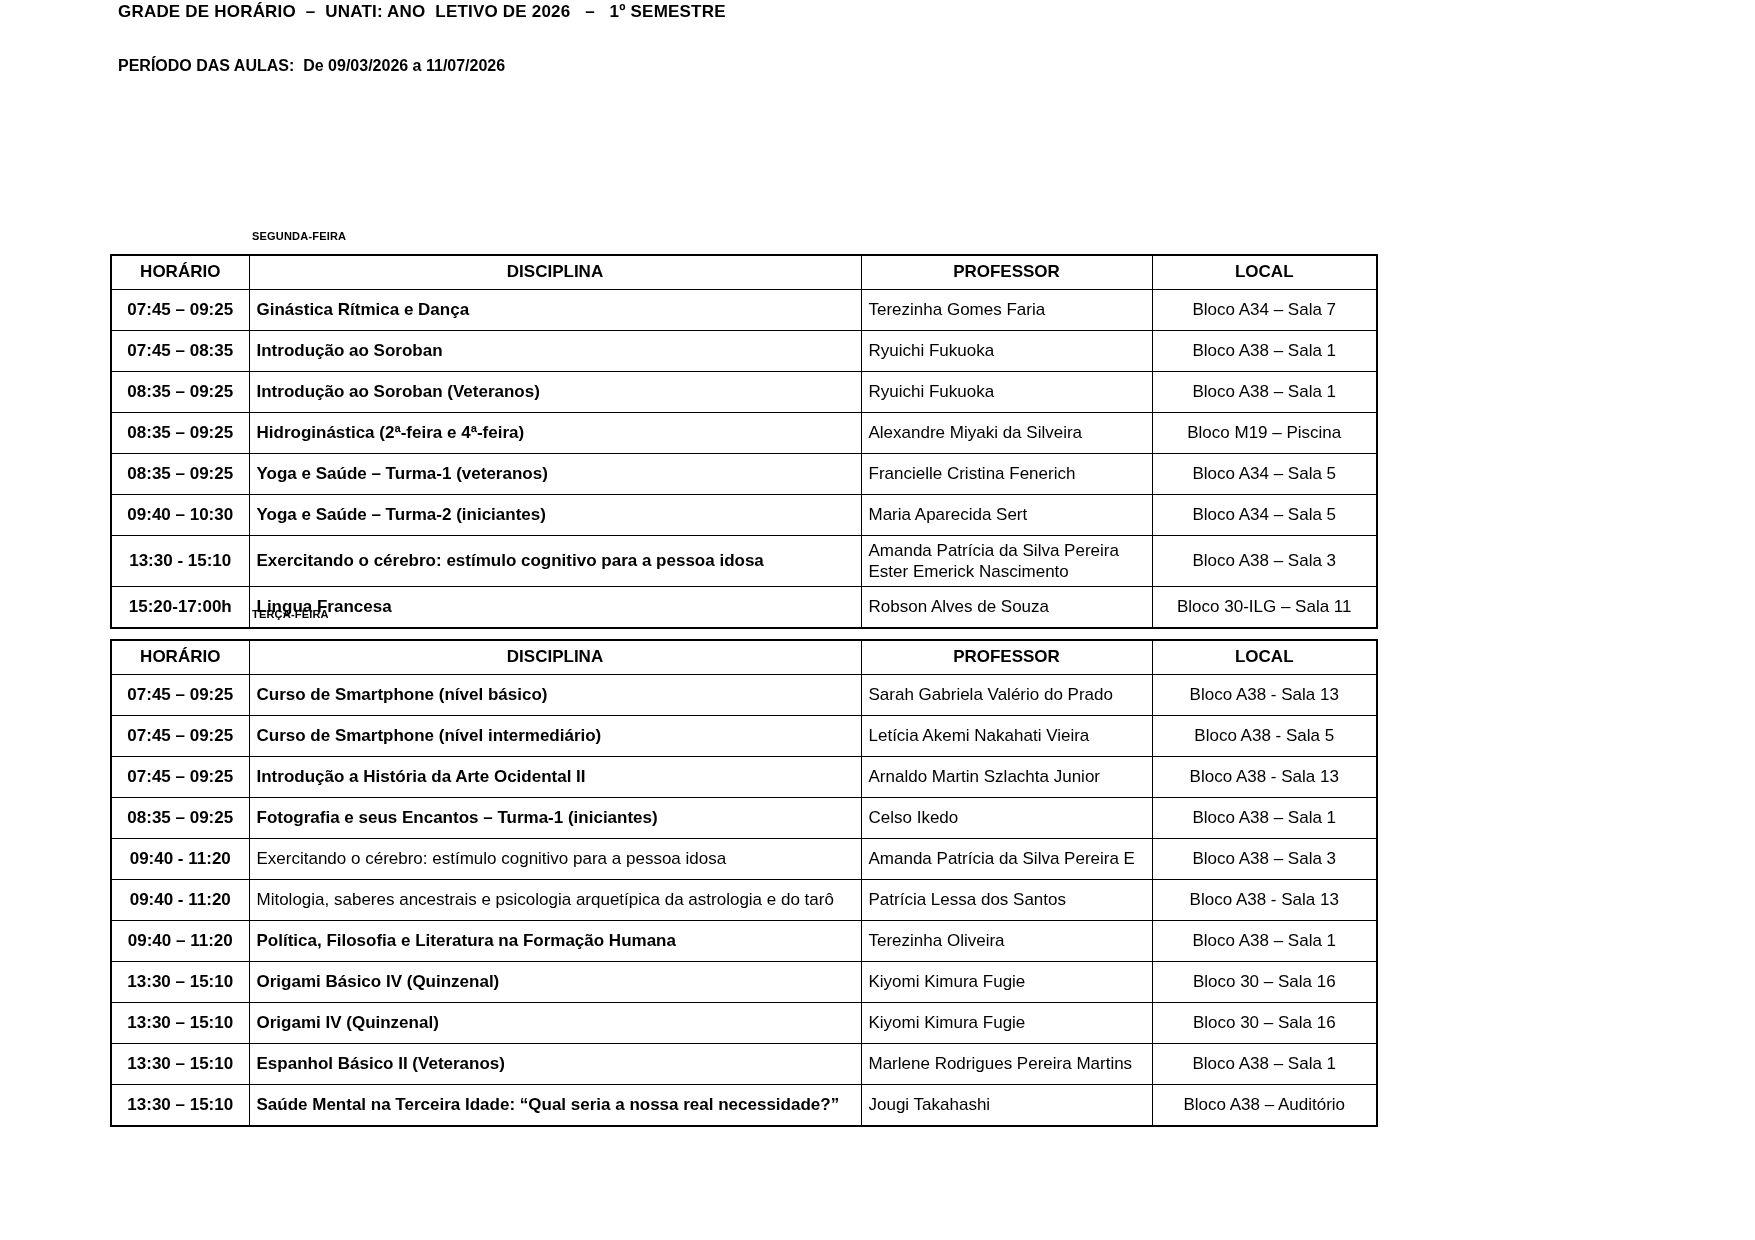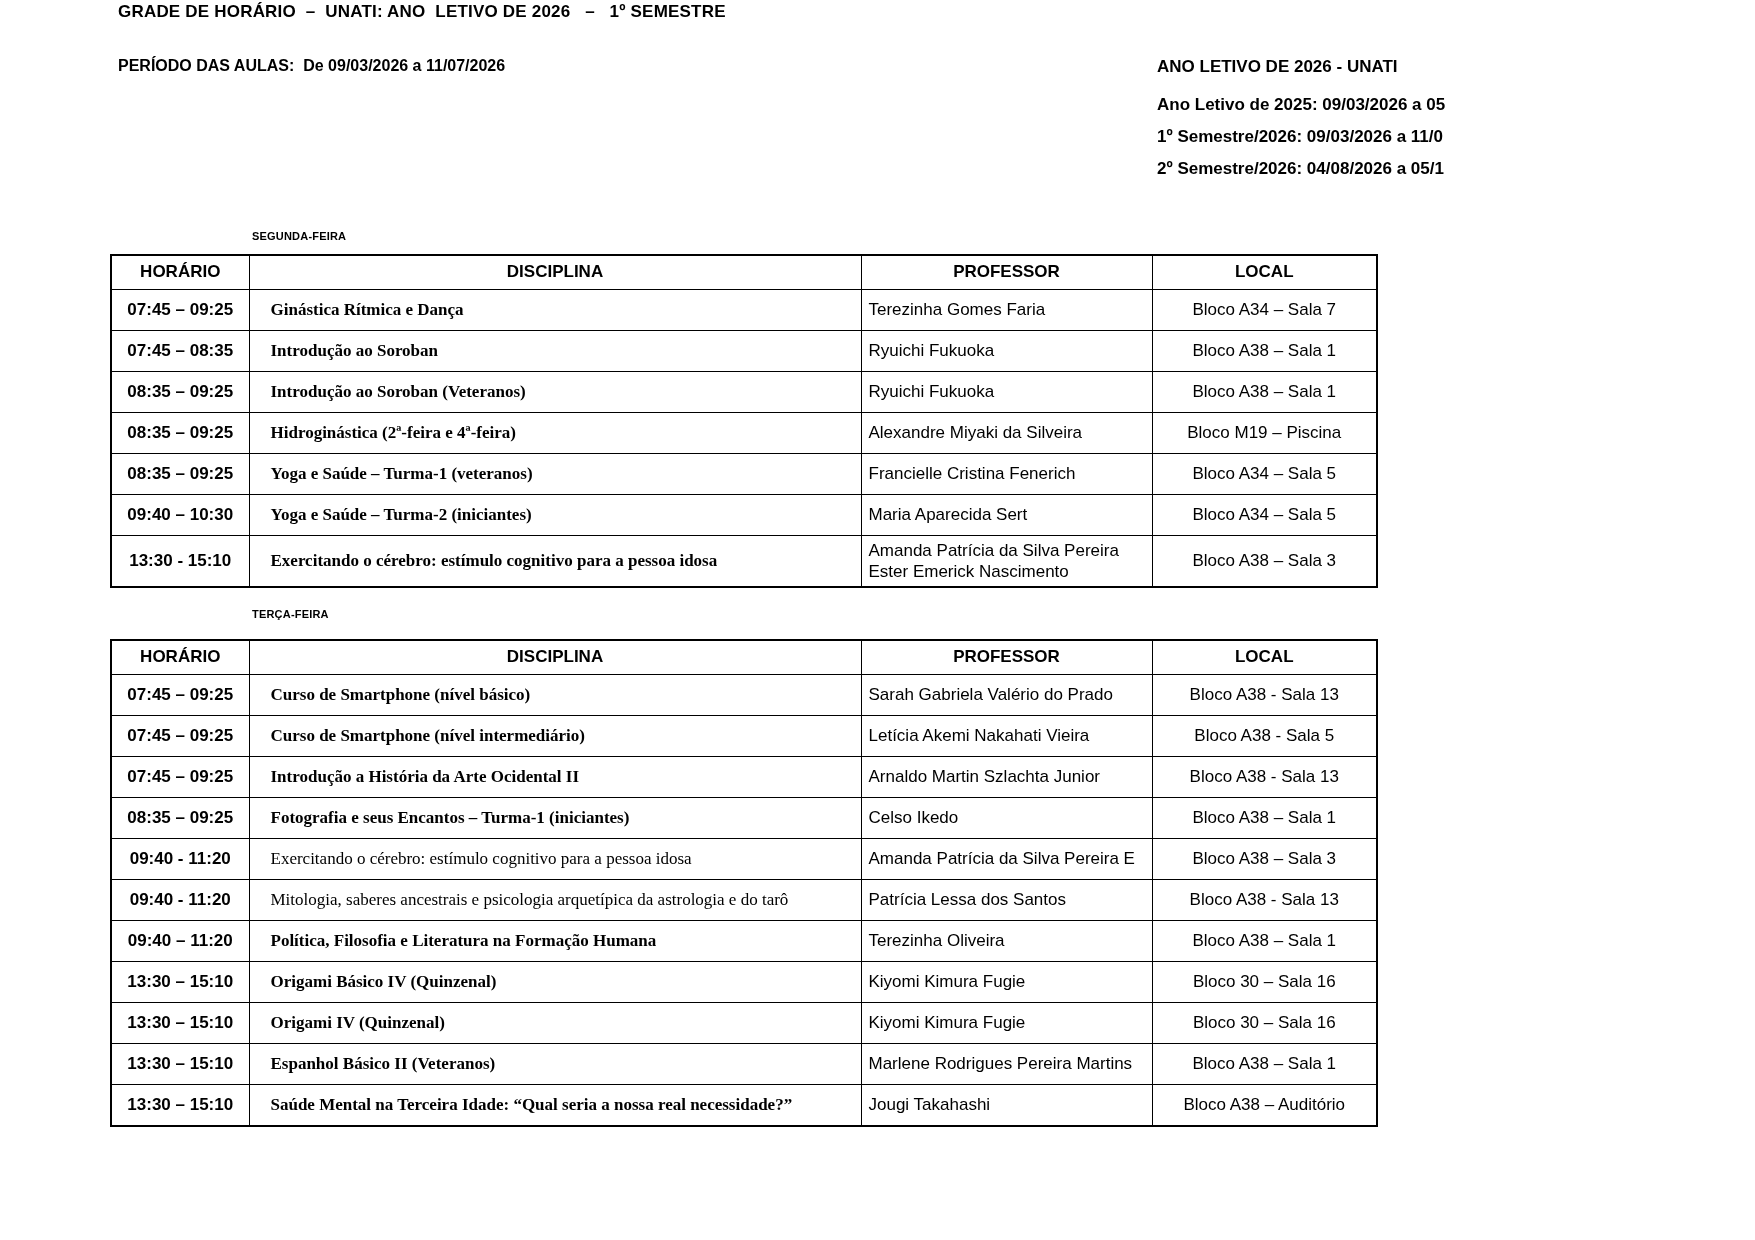--- a/index.html
+++ b/index.html
@@ -69,41 +69,35 @@
     overflow: hidden;
   }
   table.schedule th {
     font-weight: bold;
     text-align: center;
     height: 34px;
     padding: 2px 6px;
   }
   table.schedule td { height: 33px; }
   td.time { text-align: center; font-weight: bold; padding: 10px 4px; white-space: nowrap; }
-  td.disc { text-align: left; font-weight: bold; padding: 4px 21px; line-height: 21px; font-family: Liberation Serif, serif; }
+  td.disc { text-align: left; font-weight: bold; padding: 4px 7px; line-height: 21px; }
   td.disc.normal { font-weight: normal; }
   td.prof { text-align: left; font-weight: normal; padding: 4px 7px; white-space: pre-line; line-height: 21px; }
   td.local { text-align: center; font-weight: normal; padding: 2px 4px; }
   td.clip { white-space: nowrap; overflow: hidden; }
 </style>
 </head>
 <body>
 
 <div class="page">
 
   <div class="doc-title">GRADE DE HORÁRIO  –  UNATI: ANO  LETIVO DE 2026   –   1º SEMESTRE</div>
 
   <div class="period-line">PERÍODO DAS AULAS:  De 09/03/2026 a 11/07/2026</div>
 
-  <div class="year-info">
-    <div class="heading">ANO  LETIVO DE 2026 - UNATI</div>
-    <div class="line">Ano Letivo de 2025: 09/03/2026 a 05</div>
-    <div class="line">1º Semestre/2026: 09/03/2026 a 11/0</div>
-    <div class="line">2º Semestre/2026: 04/08/2026 a 05/1</div>
-  </div>
 
   <div class="day-label day-0">SEGUNDA-FEIRA</div>
 
   <table class="schedule t-0">
     <colgroup>
       <col style="width:138px">
       <col style="width:612px">
       <col style="width:291px">
       <col style="width:225px">
     </colgroup>
@@ -152,20 +146,26 @@
           <td class="prof">Maria Aparecida Sert</td>
           <td class="local">Bloco A34  – Sala 5</td>
         </tr>
         <tr>
           <td class="time">13:30 - 15:10</td>
           <td class="disc">Exercitando o cérebro: estímulo cognitivo para a pessoa idosa</td>
           <td class="prof">Amanda Patrícia da Silva Pereira
 Ester Emerick Nascimento</td>
           <td class="local">Bloco A38  – Sala 3</td>
         </tr>
+        <tr>
+          <td class="time">15:20-17:00h</td>
+          <td class="disc">Lingua Francesa</td>
+          <td class="prof">Robson Alves de Souza</td>
+          <td class="local">Bloco 30-ILG – Sala 11</td>
+        </tr>
       </tbody>
   </table>
 
   <div class="day-label day-1">TERÇA-FEIRA</div>
 
   <table class="schedule t-1">
     <colgroup>
       <col style="width:138px">
       <col style="width:612px">
       <col style="width:291px">

